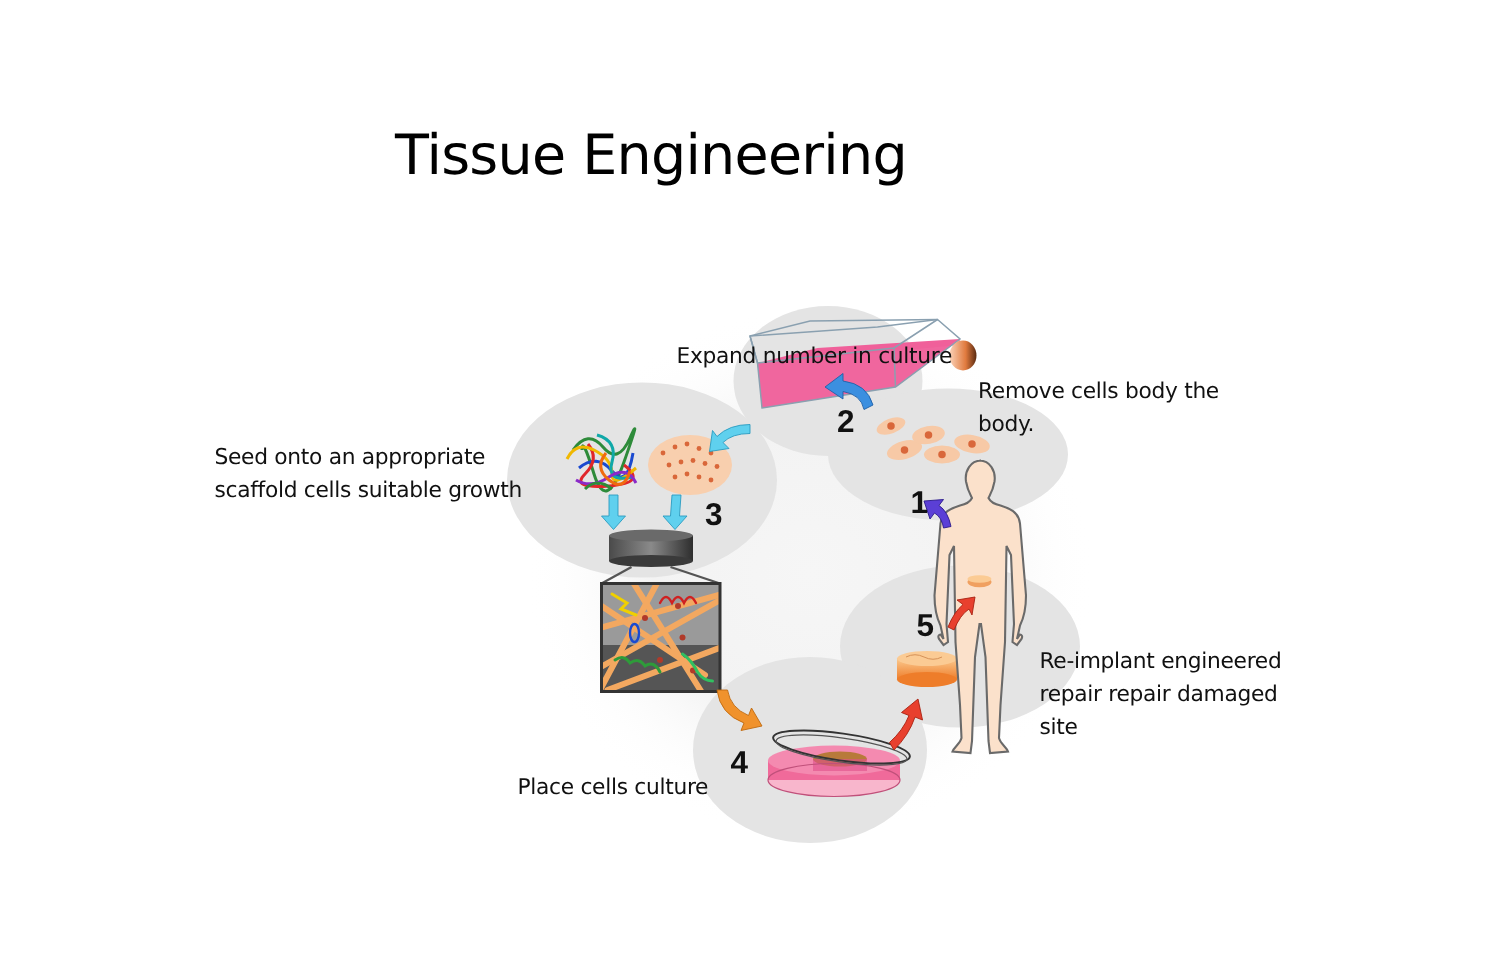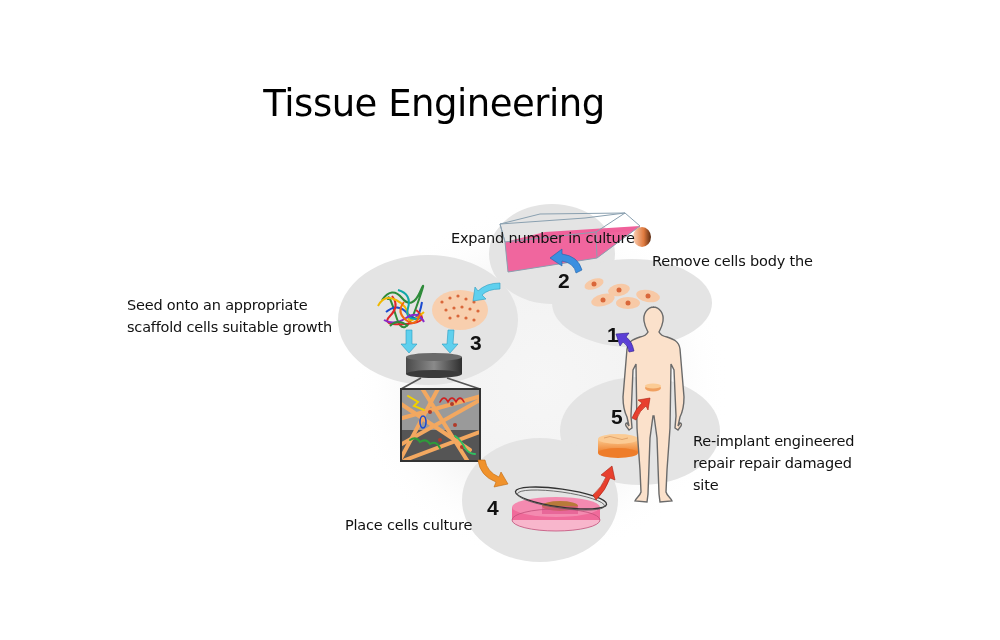--- a/index.html
+++ b/index.html
@@ -186,23 +186,24 @@
   <text class="num" x="487" y="515">4</text>
   <text class="num" x="611" y="424">5</text>
 </svg>
 
 <div class="lbl" style="left:451px; top:186px;margin-top:41px;">
   <div>Expand number in culture</div>
 </div>
 
 <div class="lbl" style="left:652px; top:250px;">
   <div>Remove cells body the</div>
-</div>
-
-<div class="lbl" style="left:127px; top:294px;">
+  <div>body.</div>
+</div>
+
+<div class="lbl" style="left:143px; top:294px;">
   <div>Seed onto an appropriate</div>
   <div>scaffold cells suitable growth</div>
 </div>
 
 <div class="lbl" style="left:693px; top:430px;">
   <div>Re-implant engineered</div>
   <div>repair repair damaged</div>
   <div>site</div>
 </div>
 

